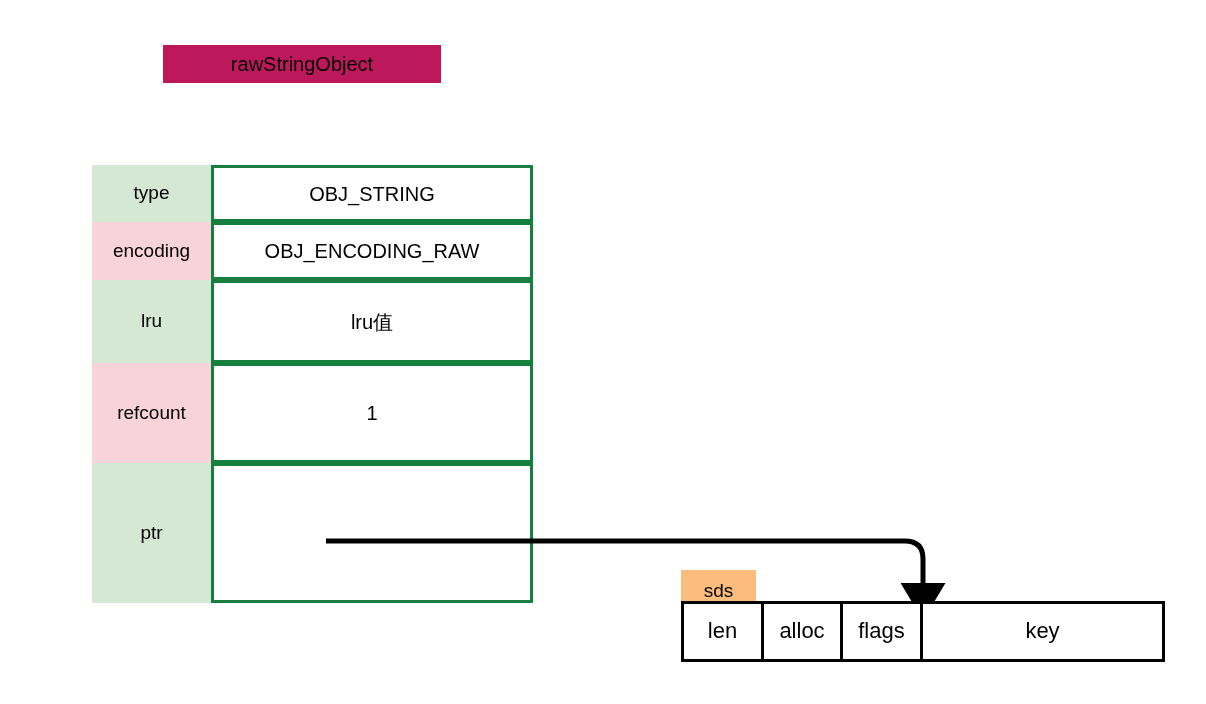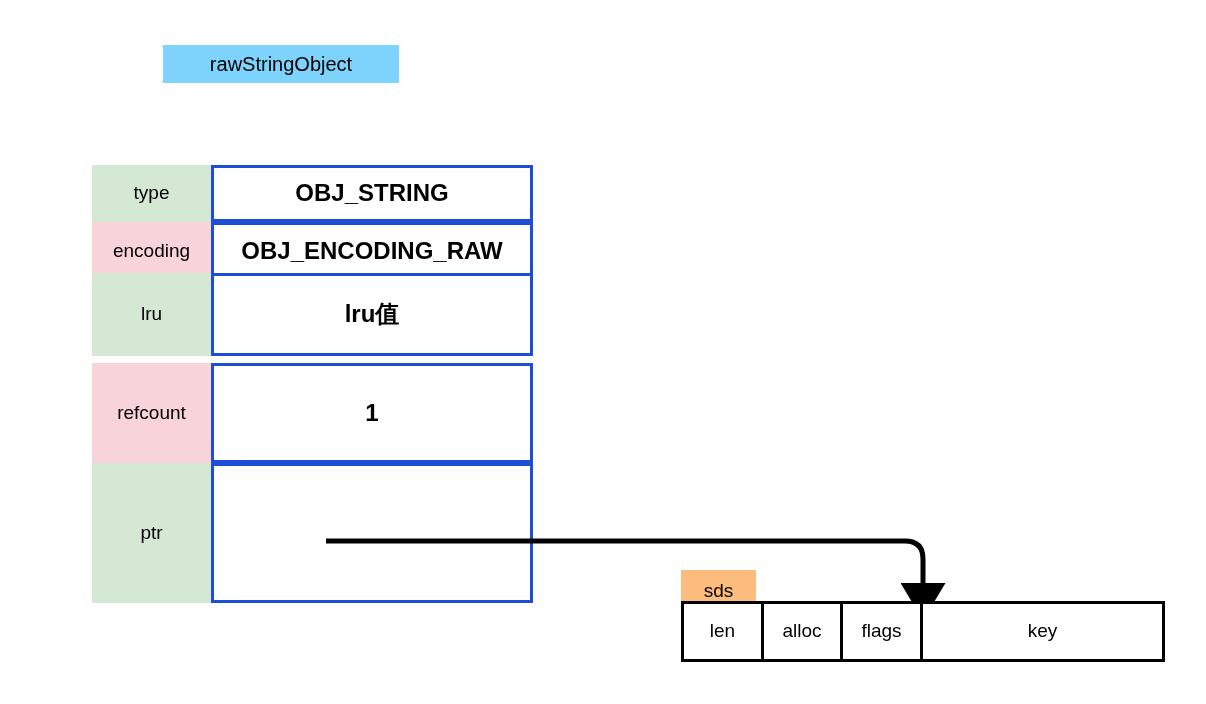--- a/index.html
+++ b/index.html
@@ -17,23 +17,23 @@
     height: 704px;
     background: #ffffff;
     overflow: hidden;
   }
 
   
   .title-badge {
     position: absolute;
     left: 163px;
     top: 45px;
-    width: 236px;
+    width: 278px;
     height: 38px;
-    background: #7dd3fc;
+    background: #be185d;
     display: flex;
     align-items: center;
     justify-content: center;
     font-size: 20px;
     line-height: 1;
     white-space: nowrap;
   }
 
   
   .obj-table {
@@ -60,31 +60,30 @@
     line-height: 1.1;
     box-sizing: border-box;
   }
   .obj-label.green { background: #d5e8d4; }
   .obj-label.pink  { background: #f8d3d9; }
   .obj-value {
     flex: 1 1 auto;
     display: flex;
     align-items: center;
     justify-content: center;
-    font-size: 24px;
+    font-size: 20px;
     line-height: 1.1;
     background: #ffffff;
-    border: 3px solid #1d4ed8;
+    border: 3px solid #15803d;
     box-sizing: border-box;
     white-space: nowrap;
-    font-weight: bold;
   }
   .obj-row.r-type     { top: 0px;   height: 57px; }
   .obj-row.r-encoding { top: 57px;  height: 58px; }
-  .obj-row.r-lru      { top: 108px; height: 83px; }
+  .obj-row.r-lru      { top: 115px; height: 83px; }
   .obj-row.r-refcount { top: 198px; height: 100px; }
   .obj-row.r-ptr      { top: 298px; height: 140px; }
 
   
   .obj-row.r-encoding .obj-value,
   .obj-row.r-lru .obj-value,
   .obj-row.r-refcount .obj-value,
   .obj-row.r-ptr .obj-value { border-top-width: 3px; }
 
   
@@ -119,21 +118,21 @@
     height: 61px;
     display: flex;
     box-sizing: border-box;
     border: 3px solid #000000;
     background: #ffffff;
   }
   .sds-cell {
     display: flex;
     align-items: center;
     justify-content: center;
-    font-size: 19px;
+    font-size: 22px;
     line-height: 1.1;
     box-sizing: border-box;
     border-right: 3px solid #000000;
     white-space: nowrap;
   }
   .sds-cell:last-child { border-right: none; }
   .sds-cell.c-len   { flex: 0 0 80px; }
   .sds-cell.c-alloc { flex: 0 0 79px; }
   .sds-cell.c-flags { flex: 0 0 80px; }
   .sds-cell.c-key   { flex: 1 1 auto; }

